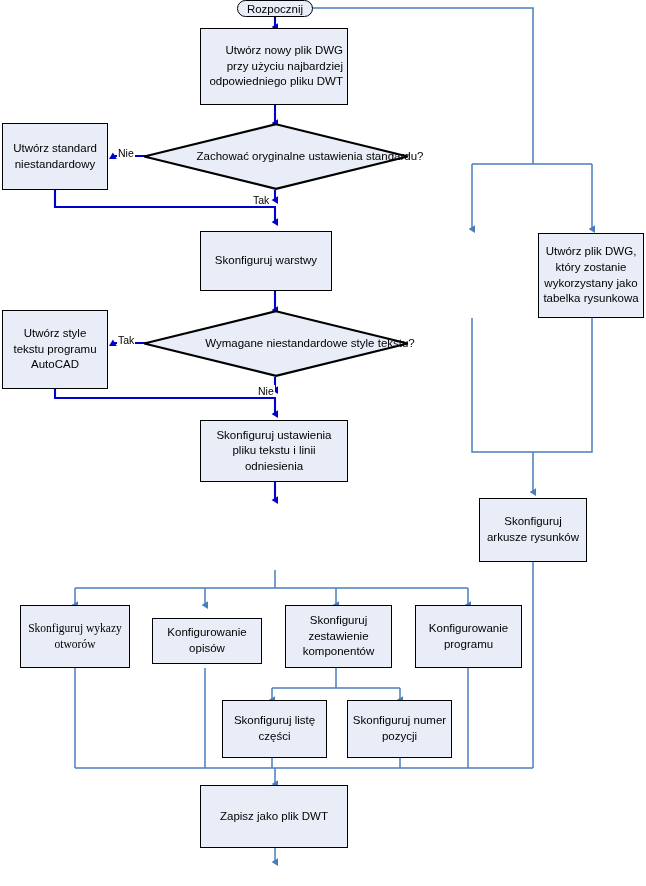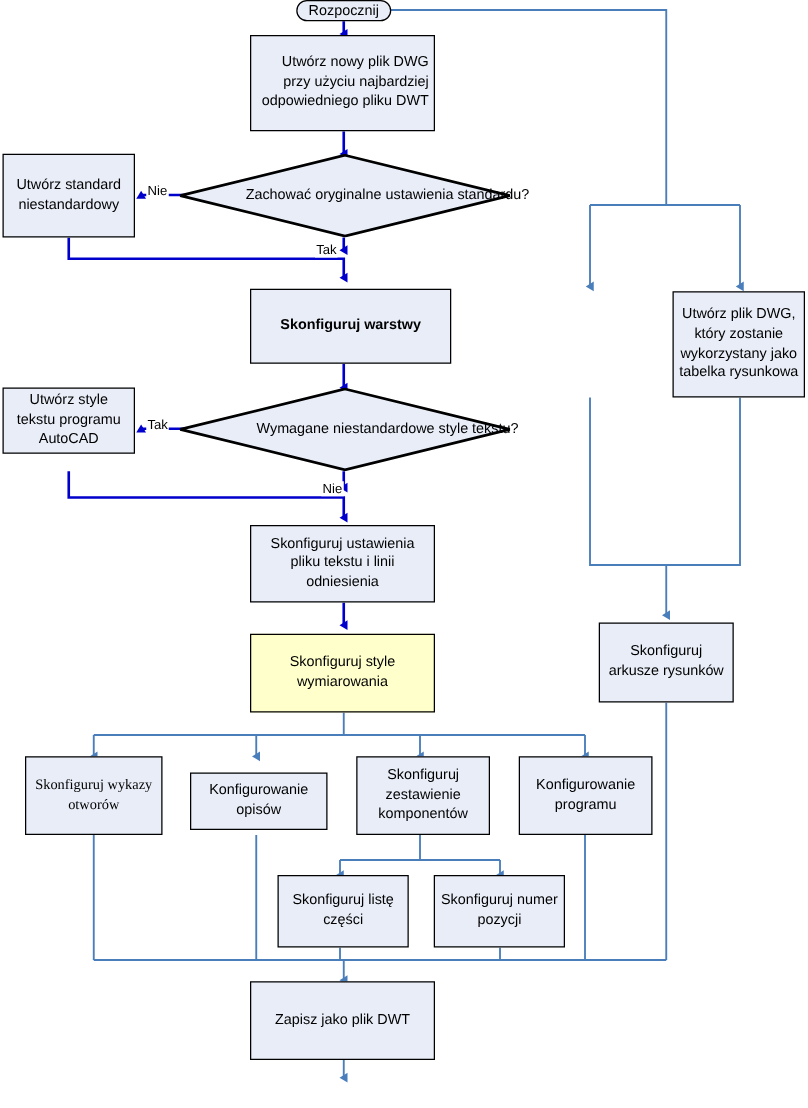--- a/index.html
+++ b/index.html
@@ -95,45 +95,42 @@
     <div class="dtext" style="padding:0 34px;">Zachować oryginalne ustawienia standardu?</div>
   </div>
 
   <div class="node" style="left:2px;top:123px;width:106px;height:67px;">
     <span>Utwórz standard niestandardowy</span>
   </div>
 
   <div class="elabel" style="left:117px;top:147px;">Nie</div>
   <div class="elabel" style="left:252px;top:194px;">Tak</div>
 
-  <div class="node" style="left:200px;top:231px;width:161px;height:60px;font-weight:bold;">
+  <div class="node" style="left:200px;top:231px;width:132px;height:60px;">
     <span>Skonfiguruj warstwy</span>
   </div>
 
   <div class="diamond" style="left:143px;top:310px;width:266px;height:67px;">
     <svg width="266" height="67" viewBox="0 0 266 67" xmlns="http://www.w3.org/2000/svg">
       <polygon points="133,1.2 264.8,33.5 133,65.8 1.2,33.5" fill="#e8edf7" stroke="#000000" stroke-width="2.2"></polygon>
     </svg>
     <div class="dtext" style="padding:0 34px;">Wymagane niestandardowe style tekstu?</div>
   </div>
 
-  <div class="node" style="left:2px;top:310px;width:106px;height:53px;">
+  <div class="node" style="left:2px;top:310px;width:106px;height:79px;">
     <span>Utwórz style tekstu programu AutoCAD</span>
   </div>
 
   <div class="elabel" style="left:117px;top:334px;">Tak</div>
   <div class="elabel" style="left:257px;top:385px;">Nie</div>
 
   <div class="node" style="left:200px;top:420px;width:148px;height:62px;">
     <span>Skonfiguruj ustawienia pliku tekstu i linii odniesienia</span>
   </div>
 
-  <div class="node highlight" style="left:200px;top:507px;width:148px;height:63px;">
-    <span>Skonfiguruj style wymiarowania</span>
-  </div>
 
 
   <div class="node" style="left:538px;top:233px;width:106px;height:85px;">
     <span>Utwórz plik DWG, który zostanie wykorzystany jako tabelka rysunkowa</span>
   </div>
 
   <div class="node" style="left:479px;top:498px;width:108px;height:64px;">
     <span>Skonfiguruj arkusze rysunków</span>
   </div>
 

